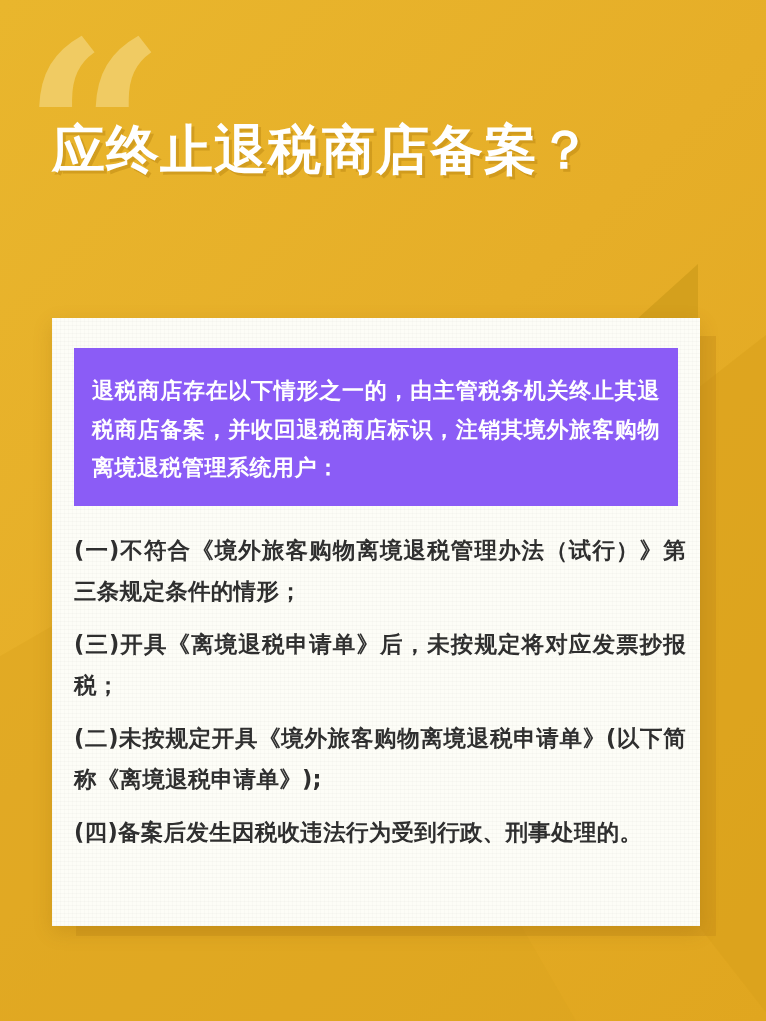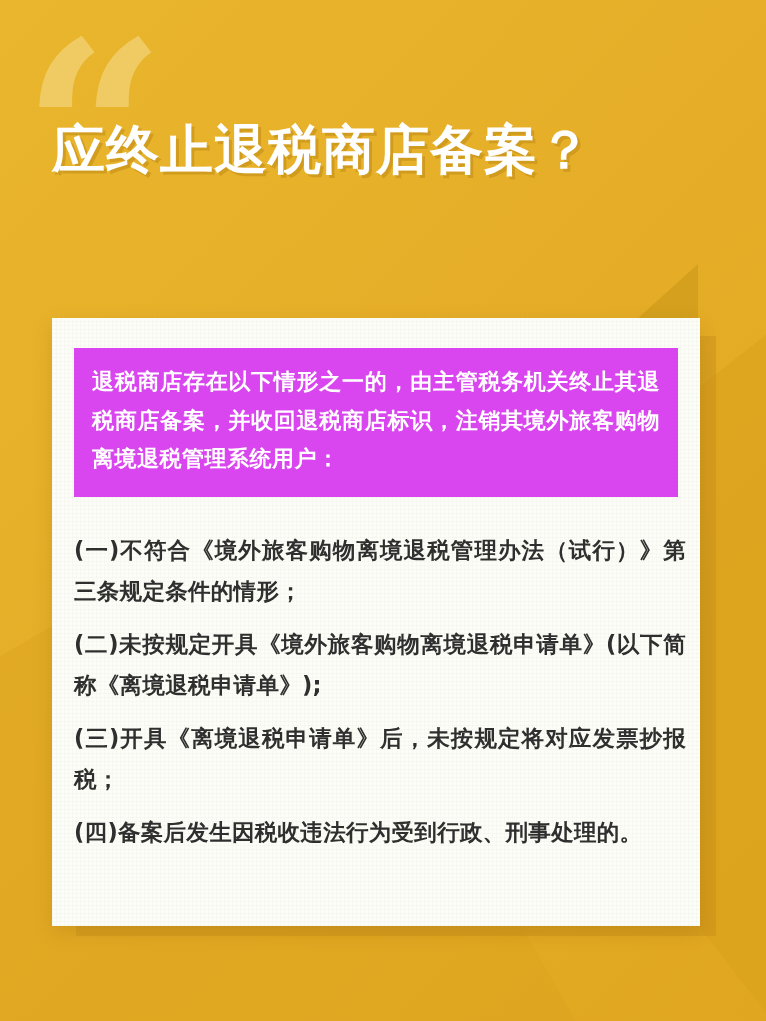--- a/index.html
+++ b/index.html
@@ -114,22 +114,22 @@
     border-left: 62px solid transparent;
     border-bottom: 56px solid #d4a01d;
   }
 
   
   .highlight {
     position: absolute;
     left: 22px;
     top: 30px;
     width: 604px;
-    background: #d946ef;
-    padding: 15px 18px 18px 18px;
+    background: #8b5cf6;
+    padding: 24px 18px 18px 18px;
     box-sizing: border-box;
   }
   .highlight p {
     margin: 0;
     font-family: "DejaVu Sans", sans-serif;
     font-weight: 700;
     font-size: 22px;
     line-height: 1.75;
     color: #ffffff;
     letter-spacing: .5px;
@@ -171,17 +171,17 @@
 <div class="card-tail"></div>
 <div class="card-shadow"></div>
 
 <div class="card">
   <div class="highlight">
     <p>退税商店存在以下情形之一的，由主管税务机关终止其退税商店备案，并收回退税商店标识，注销其境外旅客购物离境退税管理系统用户：</p>
   </div>
 
   <div class="items">
     <p class="item">(一)不符合《境外旅客购物离境退税管理办法（试行）》第三条规定条件的情形；</p>
+    <p class="item">(三)开具《离境退税申请单》后，未按规定将对应发票抄报税；</p>
     <p class="item">(二)未按规定开具《境外旅客购物离境退税申请单》(以下简称《离境退税申请单》);</p>
-    <p class="item">(三)开具《离境退税申请单》后，未按规定将对应发票抄报税；</p>
     <p class="item">(四)备案后发生因税收违法行为受到行政、刑事处理的。</p>
   </div>
 </div>
 
 </body></html>

